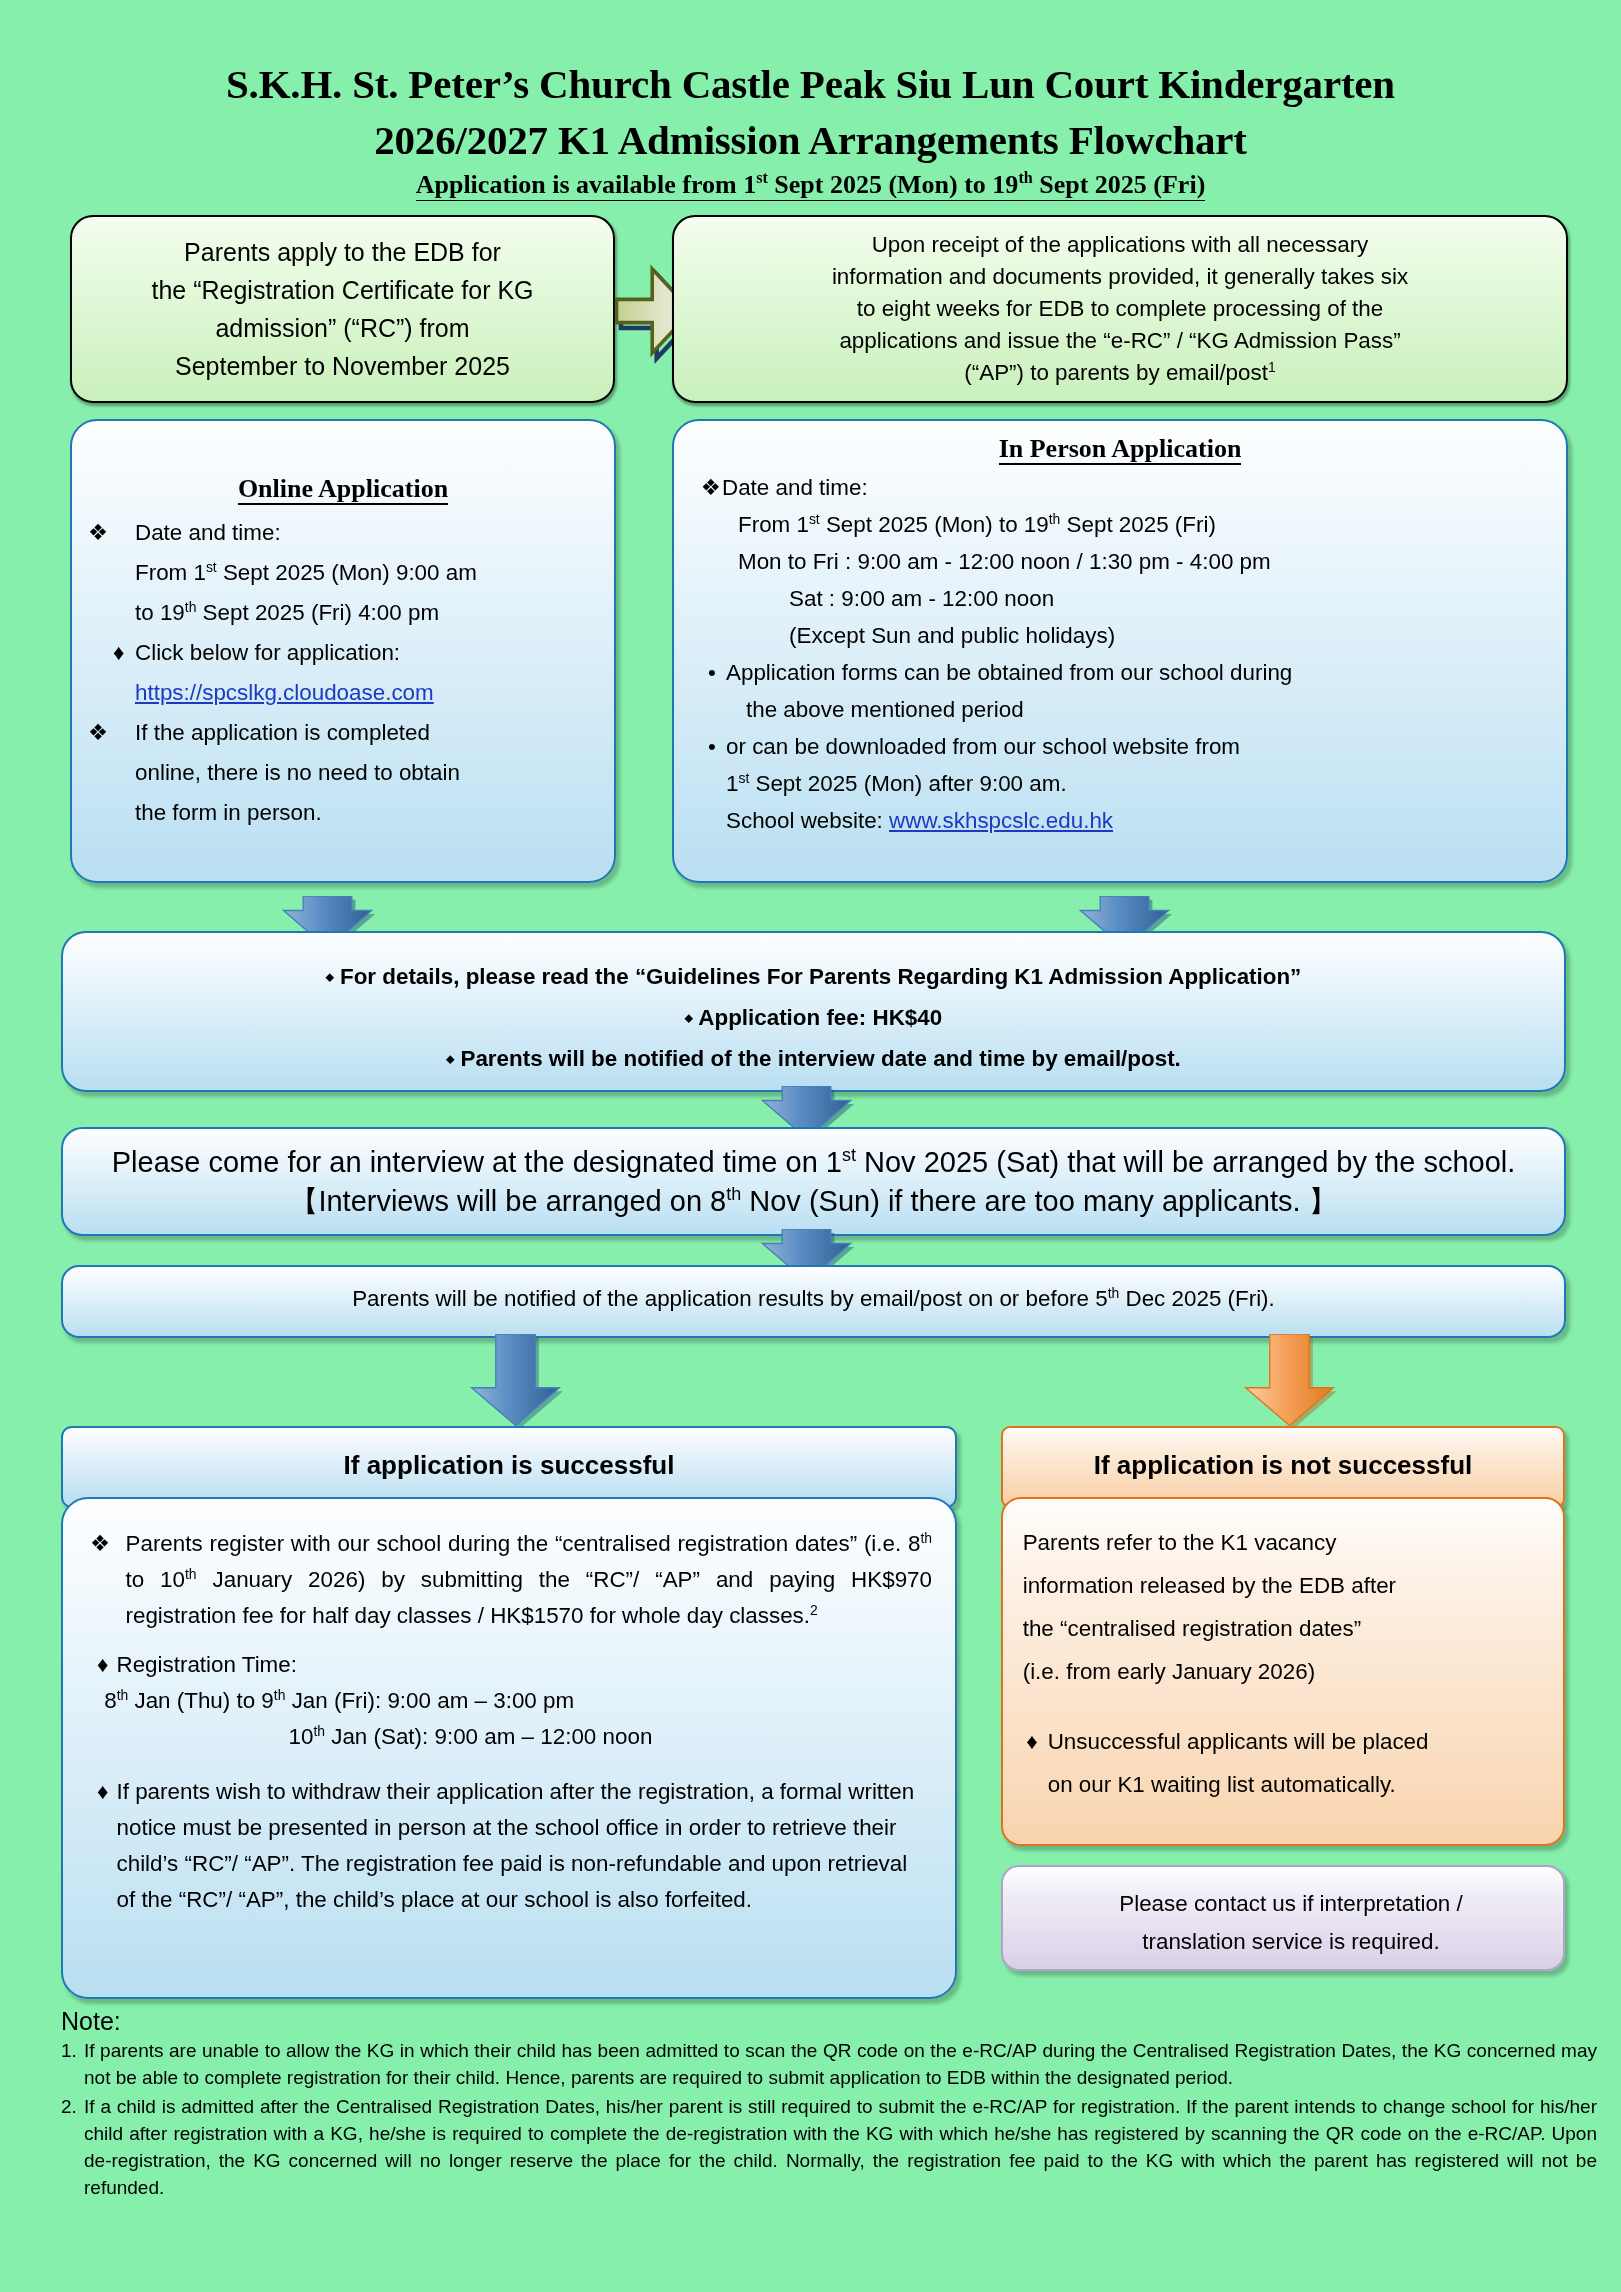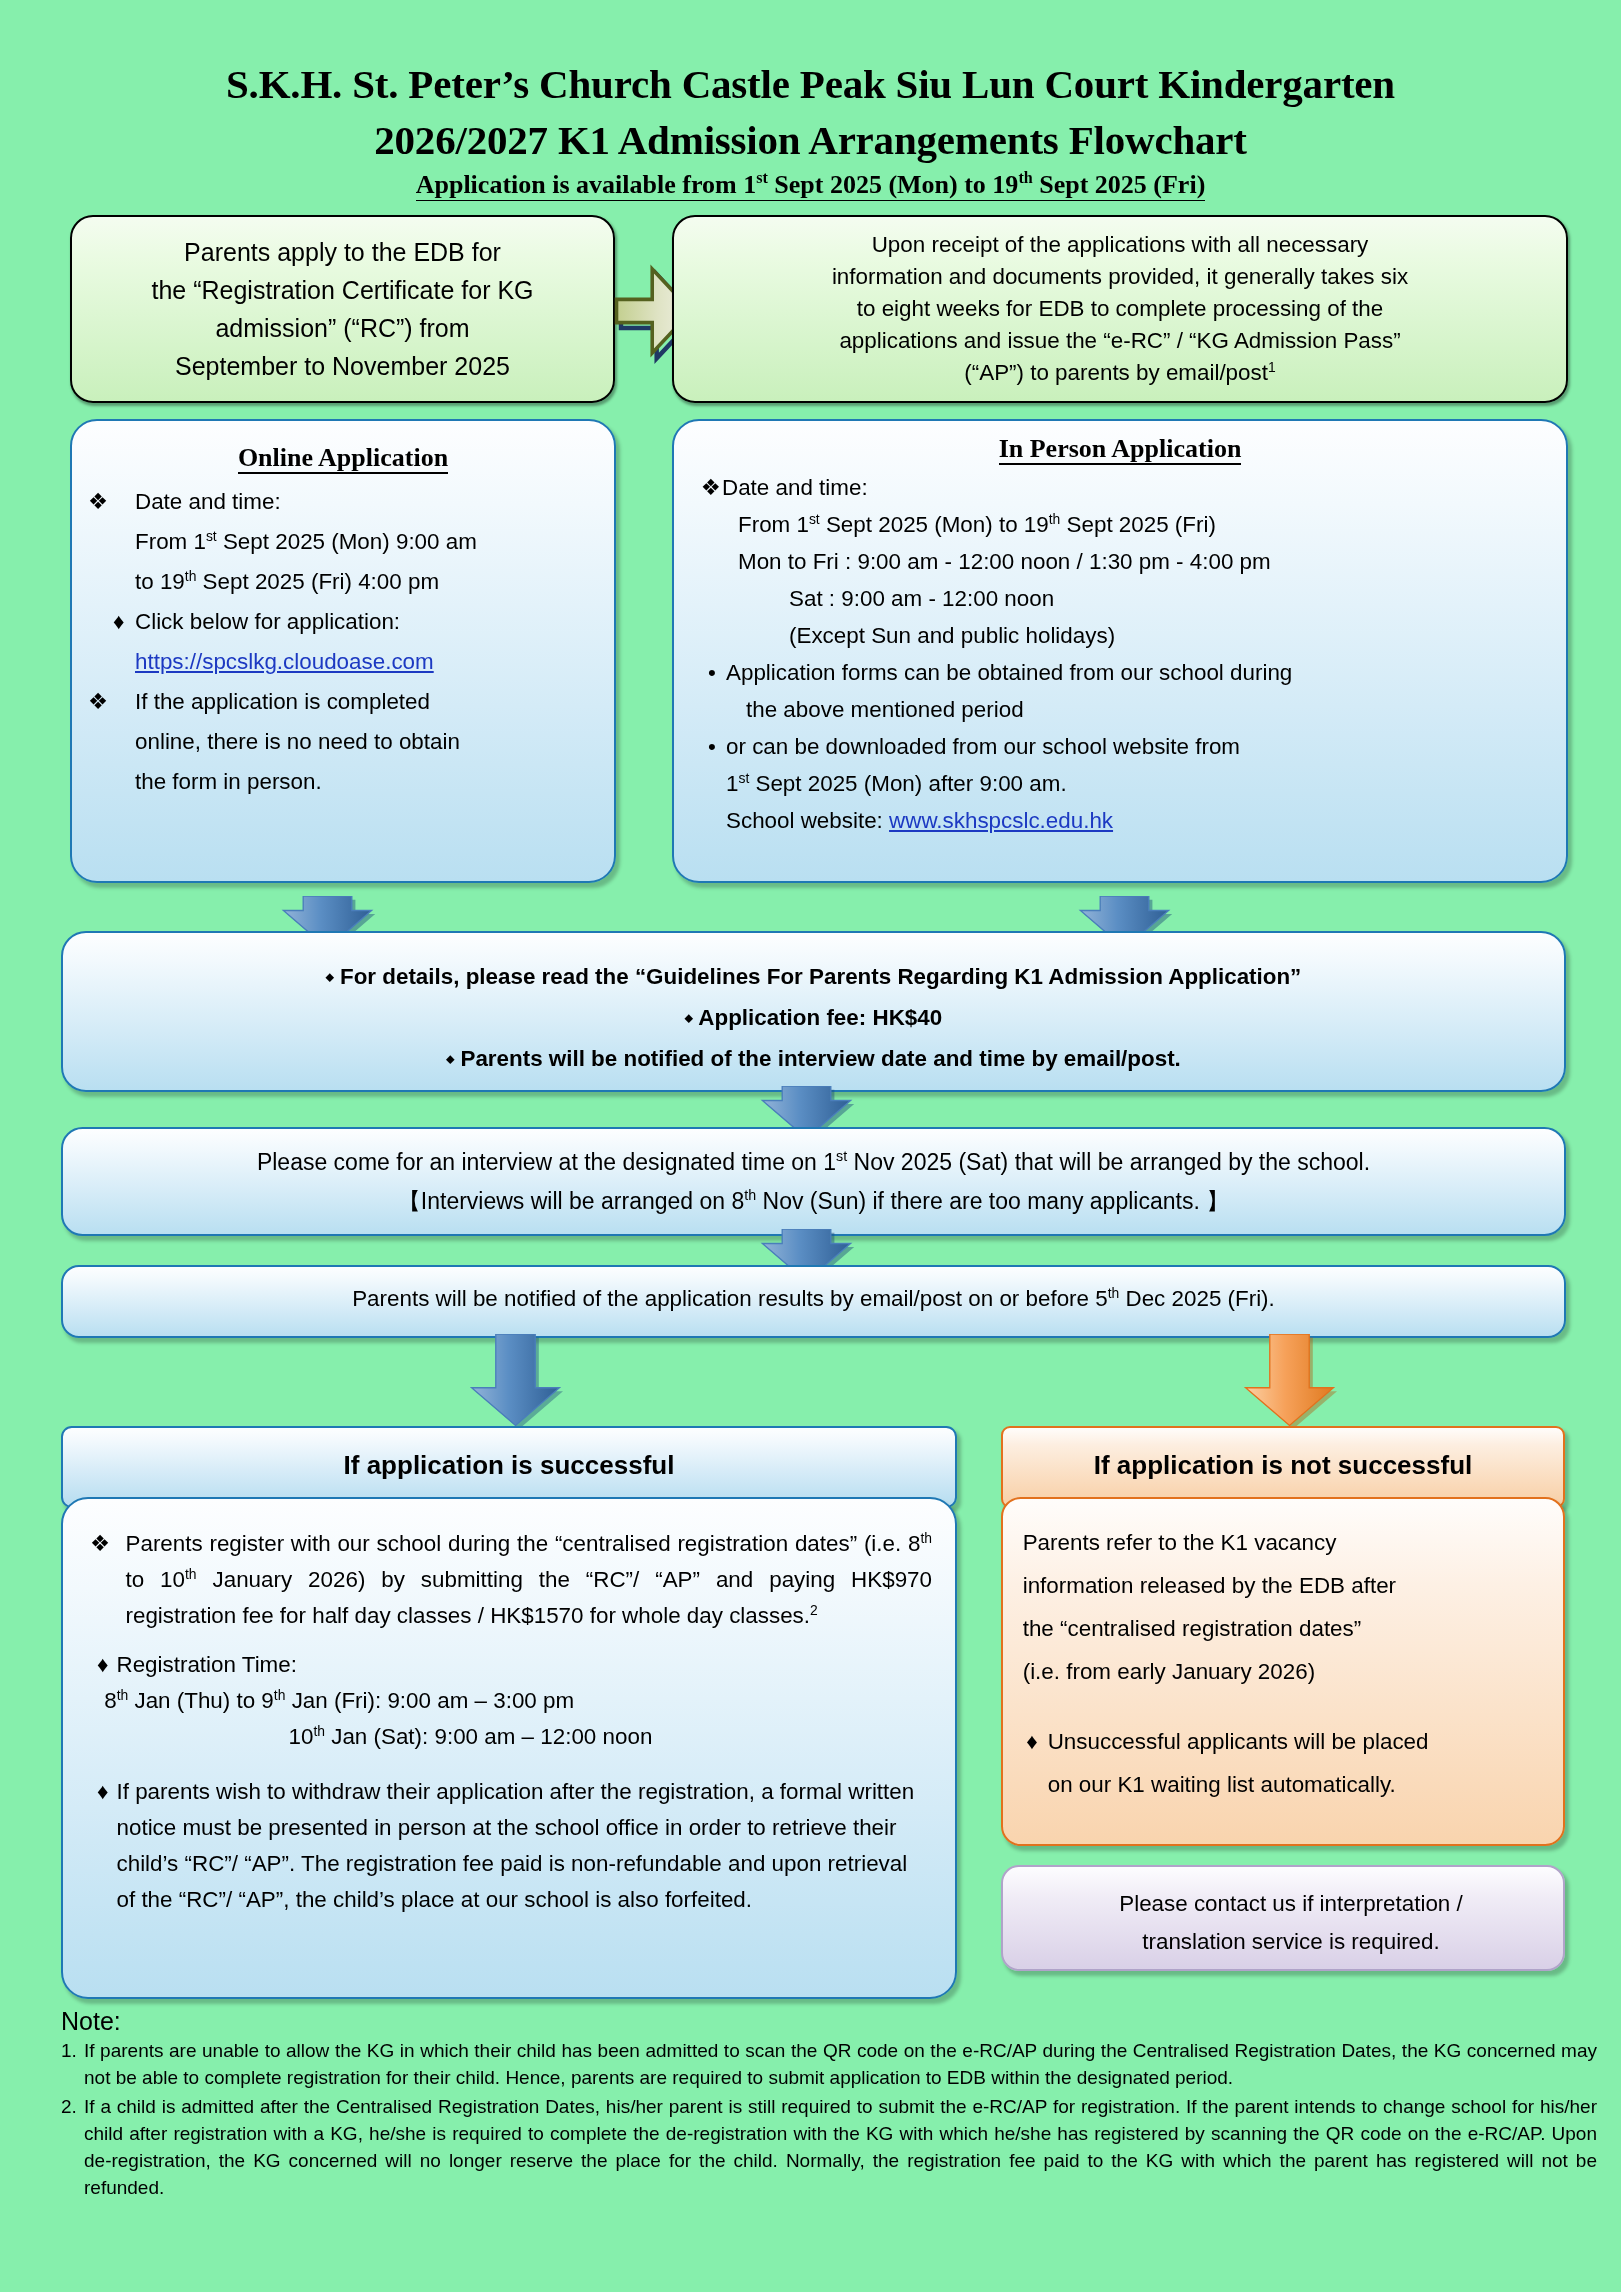--- a/index.html
+++ b/index.html
@@ -150,21 +150,21 @@
     <div class="btxt center" style="padding:11.6px 12.5px 0 12.5px; line-height:32px; font-size:22.4px;">
       <div>Upon receipt of the applications with all necessary</div>
       <div>information and documents provided, it generally takes six</div>
       <div>to eight weeks for EDB to complete processing of the</div>
       <div>applications and issue the “e-RC” / “KG Admission Pass”</div>
       <div><span>(“AP”) to parents by email/post</span><sup>1</sup></div>
     </div>
   </div>
 
   <div class="box blue-box" style="left:70px; top:419px; width:546px; height:464px;">
-    <div style="padding:21.5px 16px 0 16px;">
+    <div style="padding:21.5px 16px 0 16px;margin-top:31px;">
       <span class="hdr-ul"><span>Online Application</span></span>
       <div class="btxt" style="margin-top:9px; line-height:40px;">
         <div class="bul" style="padding-left:47px;">
           <span class="mk">❖</span>
           <span>Date and time:</span>
         </div>
         <div style="padding-left:47px;"><span>From 1</span><sup>st</sup><span> Sept 2025 (Mon) 9:00 am</span></div>
         <div style="padding-left:47px;"><span>to 19</span><sup>th</sup><span> Sept 2025 (Fri) 4:00 pm</span></div>
         <div class="bul" style="padding-left:47px;">
           <span class="mk" style="left:25px;">♦</span>
@@ -239,21 +239,21 @@
   </div>
 
   <div class="arrow-down" style="left:757px; top:1086px;">
     <svg width="99" height="56" viewBox="0 0 110 62">
       <path d="M28 0 L82 0 L82 16 L104 16 L55 58 L6 16 L28 16 Z" fill="#1f4e79" opacity="0.45" transform="translate(4,4)"></path>
       <path d="M28 0 L82 0 L82 16 L104 16 L55 58 L6 16 L28 16 Z" fill="url(#gBlue1)" stroke="#4a7ebb" stroke-width="1.5"></path>
     </svg>
   </div>
 
   <div class="box blue-box" style="left:61px; top:1127px; width:1505px; height:109px; border-radius:21.5px;">
-    <div class="btxt center" style="padding:14.3px 14.3px 0 14.3px; line-height:39px; font-size:23px;">
+    <div class="btxt center" style="padding:14.3px 14.3px 0 14.3px; line-height:39px; font-size:29px;">
       <div><span>Please come for an interview at the designated time on 1</span><sup>st</sup><span> Nov 2025 (Sat) that will be arranged by the school.</span></div>
       <div><span>【Interviews will be arranged on 8</span><sup>th</sup><span> Nov (Sun) if there are too many applicants. 】</span></div>
     </div>
   </div>
 
   <div class="arrow-down" style="left:757px; top:1229px;">
     <svg width="99" height="56" viewBox="0 0 110 62">
       <path d="M28 0 L82 0 L82 16 L104 16 L55 58 L6 16 L28 16 Z" fill="#1f4e79" opacity="0.45" transform="translate(4,4)"></path>
       <path d="M28 0 L82 0 L82 16 L104 16 L55 58 L6 16 L28 16 Z" fill="url(#gBlue1)" stroke="#4a7ebb" stroke-width="1.5"></path>
     </svg>

